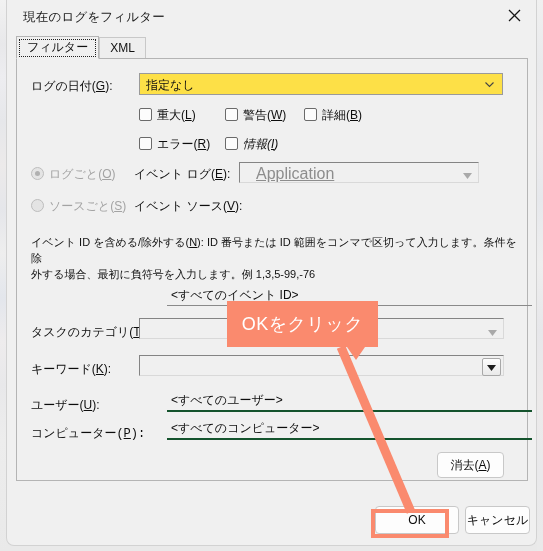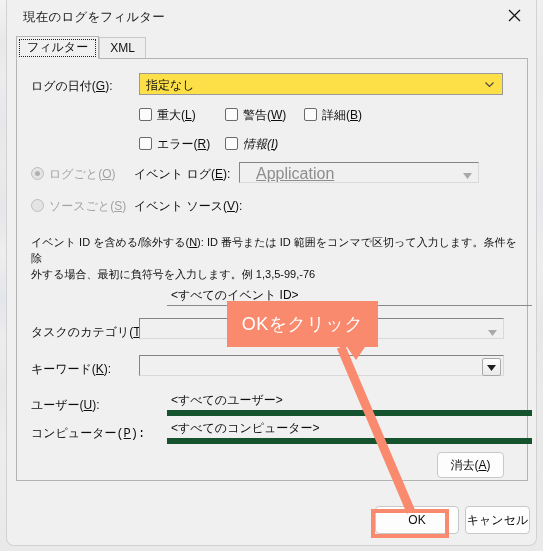--- a/index.html
+++ b/index.html
@@ -66,21 +66,21 @@
   .entry .val{position:absolute;left:16px;top:2px;font-size:16px;color:#101010;white-space:nowrap;text-decoration:underline;}
 
   
   .dropbtn{position:absolute;right:2px;top:2px;width:17px;height:16px;
     background:linear-gradient(#fdfdfd,#e9e9e9);border:1px solid #a8a8a8;border-radius:2px;
     display:flex;align-items:center;justify-content:center;}
 
   
   .uline{position:absolute;border-bottom:1px solid #8a8a8a;height:18px;margin-left:28px;}
   .uline .val{position:absolute;left:4px;top:0;font-size:12px;color:#0d0d0d;white-space:nowrap;}
-  .uline.light{border-bottom:6px solid #14532d;}
+  .uline.light{border-bottom:2px solid #14532d;}
 
   
   .cb{position:absolute;width:13px;height:13px;box-sizing:border-box;
     background:#fcfcfc;border:1px solid #6a6a6a;border-radius:2px;}
   
   .rb{position:absolute;width:13px;height:13px;box-sizing:border-box;border-radius:50%;
     background:#e4e4e4;border:1px solid #bdbdbd;}
   .rb .dot{position:absolute;left:3px;top:3px;width:5px;height:5px;border-radius:50%;background:#b0b0b0;}
 
   

